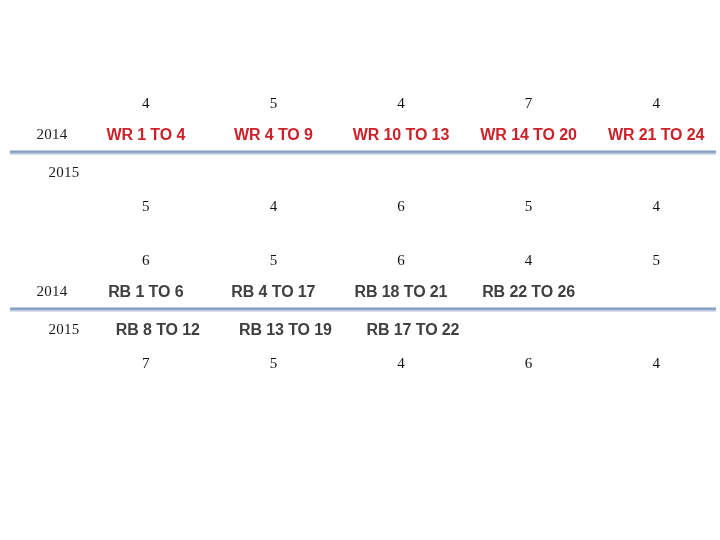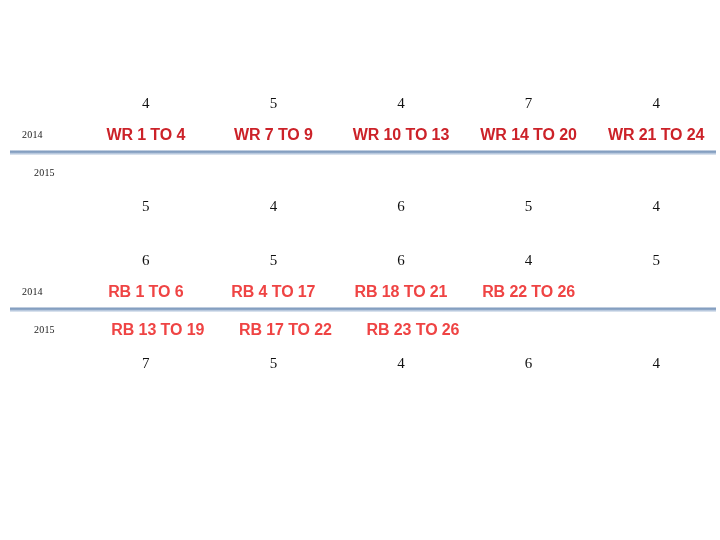--- a/index.html
+++ b/index.html
@@ -42,22 +42,22 @@
     align-items: center;
   }
   .row.count-row  { height: 30px; }
   .row.tier-row   { height: 31px; }
 
   
   .year-cell {
     position: absolute;
     left: 22px;
     width: 60px;
-    text-align: left;
-    font-size: 10px;
+    text-align: center;
+    font-size: 15px;
     color: #1a1a1a;
     letter-spacing: .2px;
     font-family: "Liberation Serif", "DejaVu Serif", serif;
   }
 
   
   .cols {
     position: absolute;
     left: 82px;
     width: 638px;
@@ -76,21 +76,21 @@
     line-height: 1;
   }
 
   .tier-val {
     font-size: 16px;
     font-weight: bold;
     line-height: 1;
     letter-spacing: -0.1px;
   }
   .block-wr .tier-val { color: #cc2229; }
-  .block-rb .tier-val { color: #ef4444; }
+  .block-rb .tier-val { color: #404040; }
 
   
   .divider {
     position: absolute;
     left: 10px;
     width: 706px;
     height: 5px;
     background: linear-gradient(to bottom,
                 #ffffff 0%,
                 #8ba4c4 18%,
@@ -121,21 +121,21 @@
         <div class="cell"><span class="count-val">4</span></div>
         <div class="cell"><span class="count-val">7</span></div>
         <div class="cell"><span class="count-val">4</span></div>
       </div>
     </div>
 
     <div class="row tier-row r-2014">
       <div class="year-cell">2014</div>
       <div class="cols">
         <div class="cell"><span class="tier-val">WR 1 TO 4</span></div>
-        <div class="cell"><span class="tier-val">WR 7 TO 9</span></div>
+        <div class="cell"><span class="tier-val">WR 4 TO 9</span></div>
         <div class="cell"><span class="tier-val">WR 10 TO 13</span></div>
         <div class="cell"><span class="tier-val">WR 14 TO 20</span></div>
         <div class="cell"><span class="tier-val">WR 21 TO 24</span></div>
       </div>
     </div>
 
     <div class="divider"></div>
 
     <div class="row tier-row r-2015">
       <div class="year-cell">2015</div>
@@ -173,23 +173,23 @@
         <div class="cell"><span class="tier-val">RB 18 TO 21</span></div>
         <div class="cell"><span class="tier-val">RB 22 TO 26</span></div>
       </div>
     </div>
 
     <div class="divider"></div>
 
     <div class="row tier-row r-2015">
       <div class="year-cell">2015</div>
       <div class="cols">
+        <div class="cell"><span class="tier-val">RB 8 TO 12</span></div>
         <div class="cell"><span class="tier-val">RB 13 TO 19</span></div>
         <div class="cell"><span class="tier-val">RB 17 TO 22</span></div>
-        <div class="cell"><span class="tier-val">RB 23 TO 26</span></div>
       </div>
     </div>
 
     <div class="row count-row r-count-bot">
       <div class="cols">
         <div class="cell"><span class="count-val">7</span></div>
         <div class="cell"><span class="count-val">5</span></div>
         <div class="cell"><span class="count-val">4</span></div>
         <div class="cell"><span class="count-val">6</span></div>
         <div class="cell"><span class="count-val">4</span></div>

